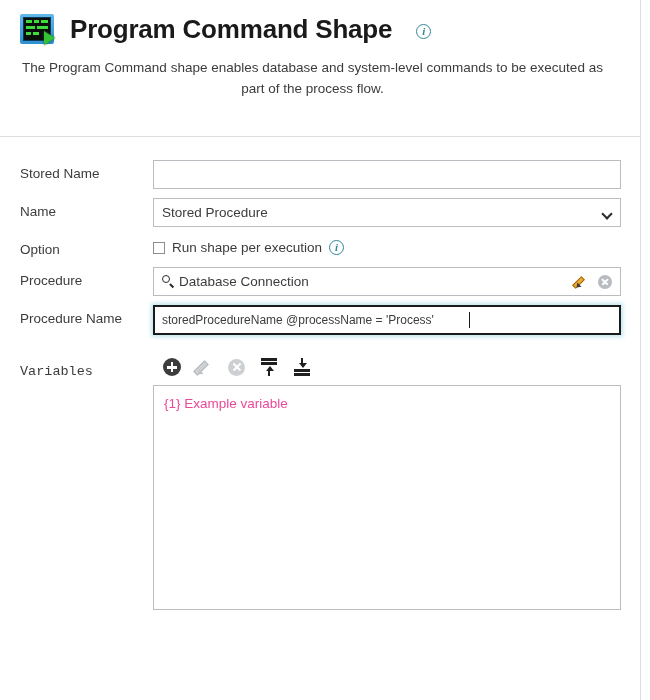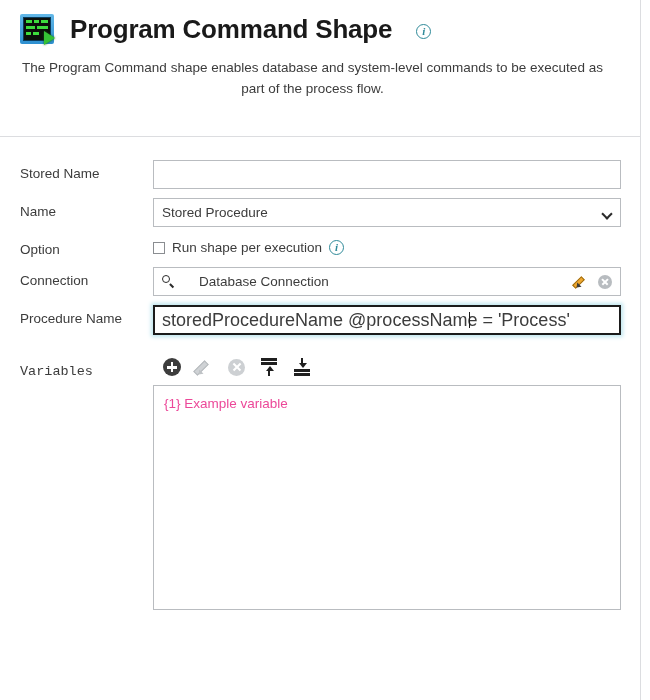--- a/index.html
+++ b/index.html
@@ -161,21 +161,21 @@
     position: relative;
   }
 
   .textbox {
     width: 100%;
     height: 29px;
     box-sizing: border-box;
     border: 1px solid #b9bcc0;
     background: #ffffff;
     font-family: "Liberation Sans", sans-serif;
-    font-size: 18px;
+    font-size: 12px;
     color: #3c3c3c;
     padding: 0 8px;
     outline: none;
     border-radius: 0;
   }
 
   .select-wrap { position: relative; }
   .select {
     width: 100%;
     height: 29px;
@@ -271,21 +271,20 @@
     background: #2b2b2b;
     transform: rotate(45deg);
     transform-origin: left center;
   }
   .picker-text {
     font-size: 13.5px;
     color: #3c3c3c;
     flex: 1 1 auto;
     white-space: nowrap;
     overflow: hidden;
-    margin-left: 20px;
   }
   .picker-actions {
     display: flex;
     align-items: center;
     gap: 10px;
     flex: 0 0 auto;
   }
   .pencil-icon {
     position: relative;
     width: 14px;
@@ -501,21 +500,21 @@
     <div class="row option-row">
       <div class="label">Option</div>
       <div class="field">
         <span class="checkbox"></span>
         <span class="checkbox-label">Run shape per execution</span>
         <span class="info-icon" style="margin-left:7px;">i</span>
       </div>
     </div>
 
     <div class="row">
-      <div class="label">Connection</div>
+      <div class="label">Procedure</div>
       <div class="field">
         <div class="picker">
           <span class="search-icon"></span>
           <span class="picker-text">Database Connection</span>
           <span class="picker-actions">
             <span class="pencil-icon">
               <span class="body"></span>
                 <span class="tip"></span>
             </span>
             <span class="clear-icon"></span>

